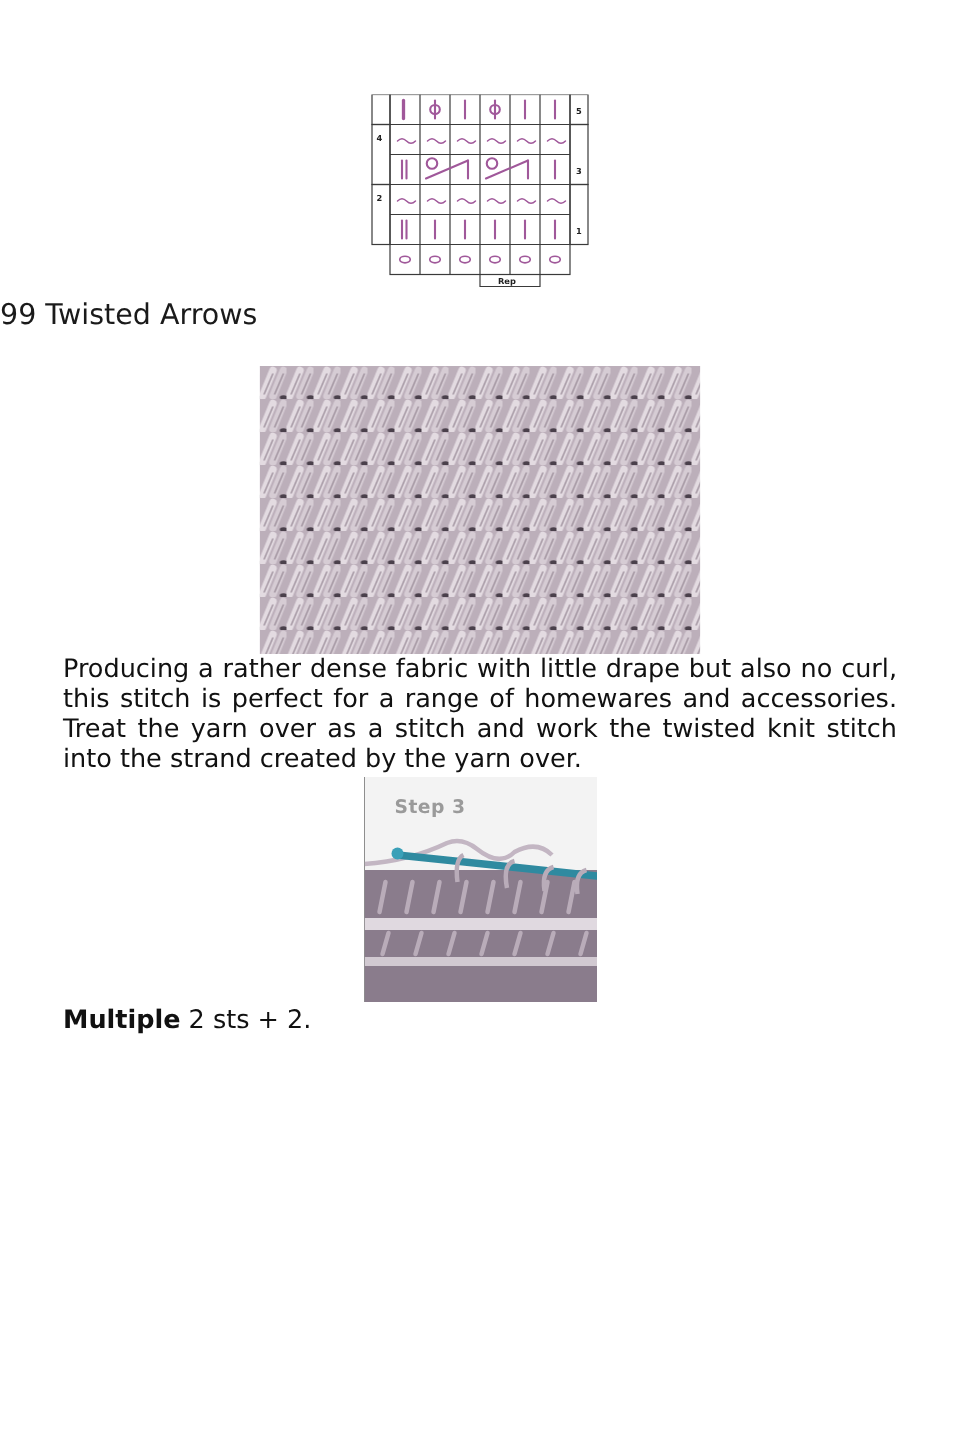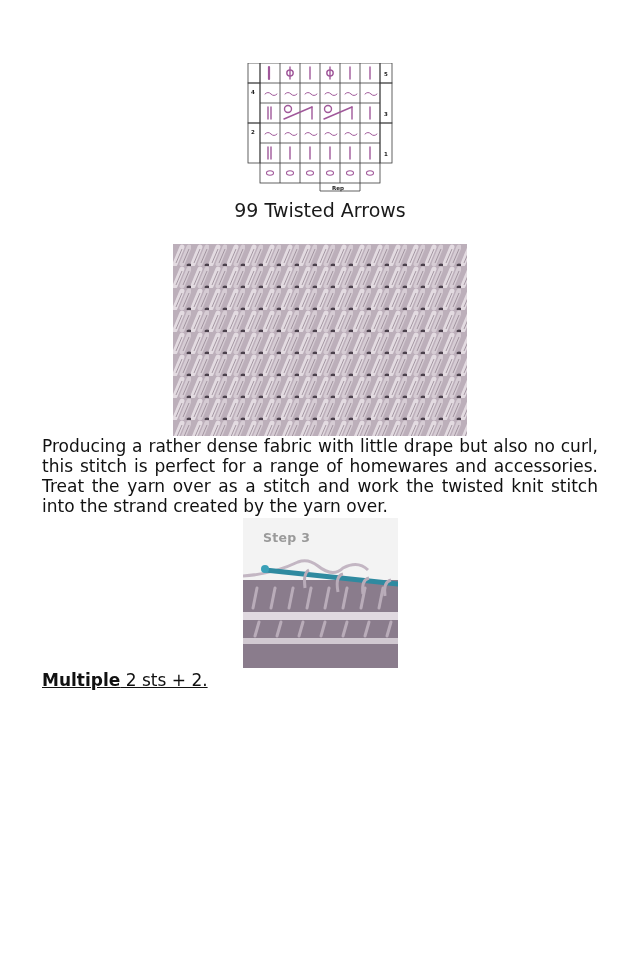--- a/index.html
+++ b/index.html
@@ -21,21 +21,21 @@
       top: 63px;
       width: 150px;
       height: 134px;
     }
     .chart svg { display: block; }
     .title {
       position: absolute;
       left: 0;
       width: 640px;
       top: 198px;
-      text-align: center;
+      text-align: left;
       font-size: 19px;
       line-height: 24px;
       color: #1a1a1a;
     }
     .swatch {
       position: absolute;
       left: 173px;
       top: 244px;
       width: 294px;
       height: 192px;
@@ -63,21 +63,21 @@
     .step-label {
       position: absolute;
       left: 20px;
       top: 12px;
       font-size: 12.5px;
       font-weight: bold;
       color: #9a9a9a;
       letter-spacing: 0.3px;
     }
     .instructions { top: 670px; }
-    .instructions p { margin: 0; text-decoration: underline; }
+    .instructions p { margin: 0; }
     .instructions b { font-weight: bold; }
   </style>
 </head>
 <body>
 
 <div class="chart">
   <svg width="150" height="134" viewBox="0 0 150 134" xmlns="http://www.w3.org/2000/svg">
     <g fill="none" stroke="#3a3a3a" stroke-width="0.8">
 
       <rect x="14" y="0" width="120" height="120"></rect>

